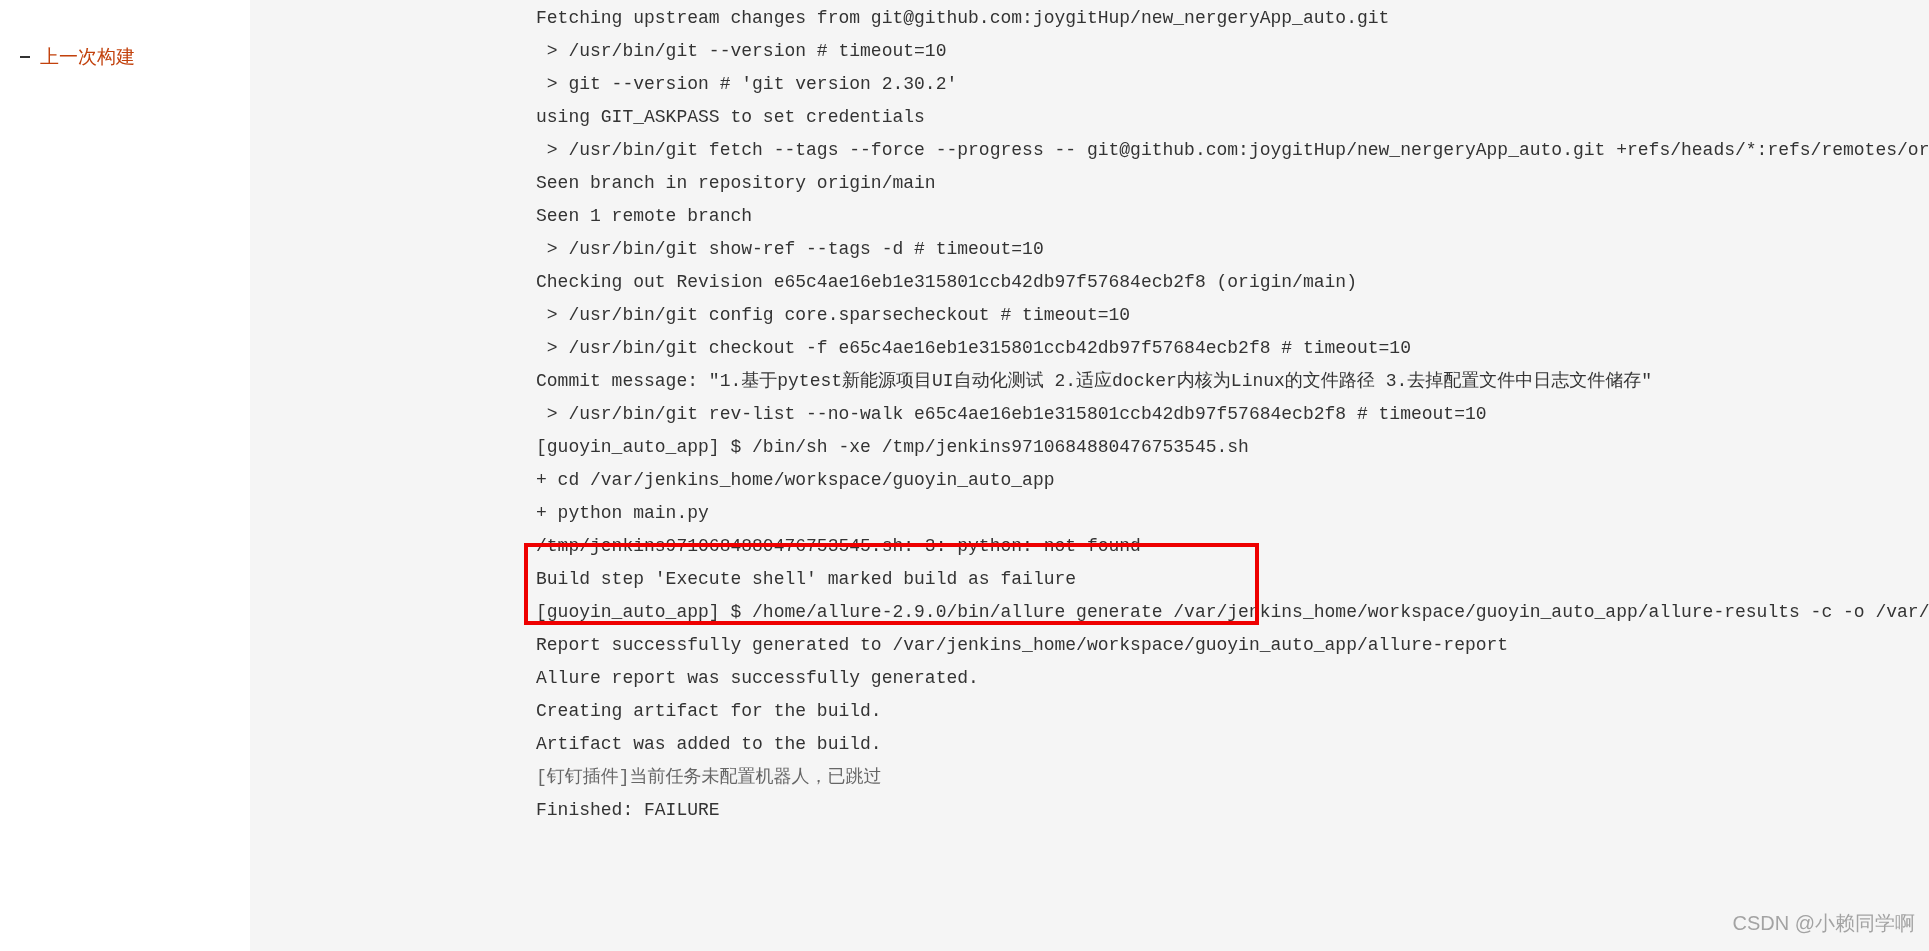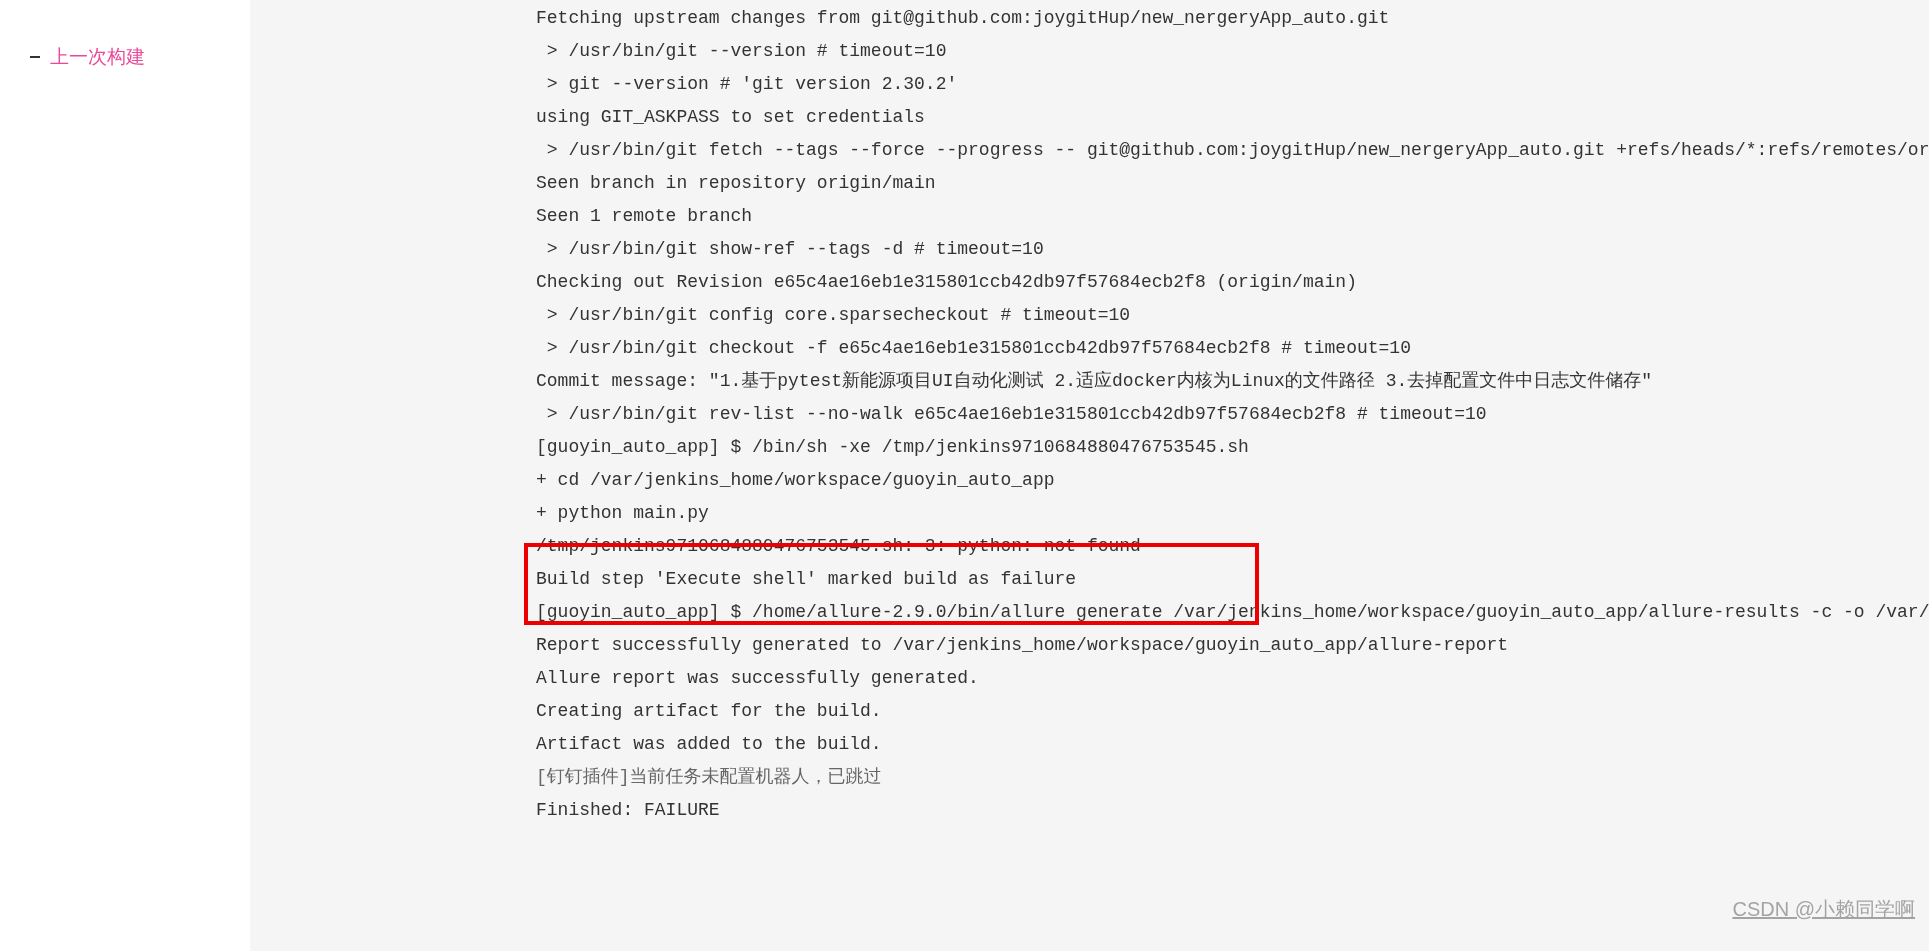--- a/index.html
+++ b/index.html
@@ -15,23 +15,23 @@
       left: 0;
       top: 0;
       width: 250px;
       height: 100%;
       background: #ffffff;
       padding-top: 28px;
     }
     .nav-item {
       display: flex;
       align-items: center;
-      padding: 16px 28px;
+      padding: 16px 18px;
       cursor: pointer;
-      color: #ec4899;
+      color: #c2410c;
       font-size: 19px;
     }
     .nav-dash {
       width: 10px;
       height: 2px;
       background: #333;
       margin-right: 10px;
       margin-left: 2px;
     }
     .console {
@@ -49,27 +49,26 @@
     .console-line {
       white-space: pre;
     }
     .highlight-box {
       position: absolute;
       border: 4px solid #ee0000;
       pointer-events: none;
     }
     .watermark {
       position: absolute;
-      bottom: 28px;
+      bottom: 14px;
       right: 14px;
       color: #888;
       font-size: 20px;
       opacity: 0.75;
       font-family: -apple-system, sans-serif;
-      text-decoration: underline;
     }
     .light-text { color: #666; }
   </style>
 </head>
 <body>
 
 <div class="sidebar">
   <div class="nav-item">
     <span class="nav-dash"></span>
     <span>上一次构建</span>

